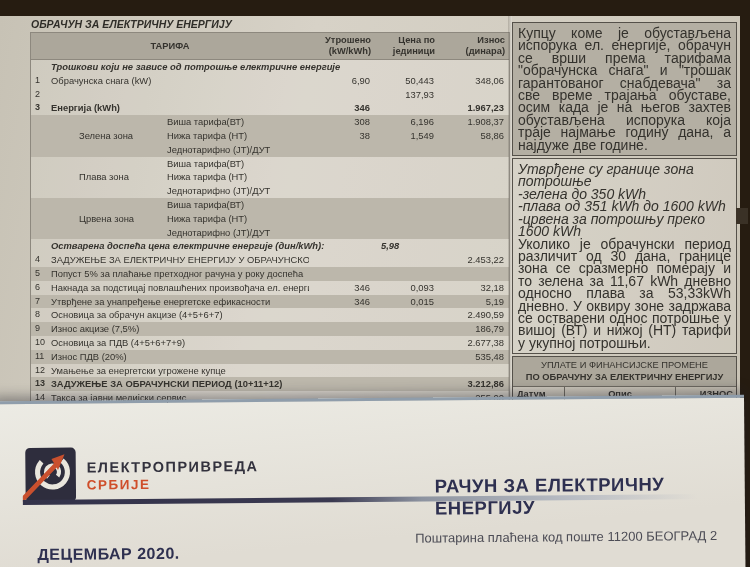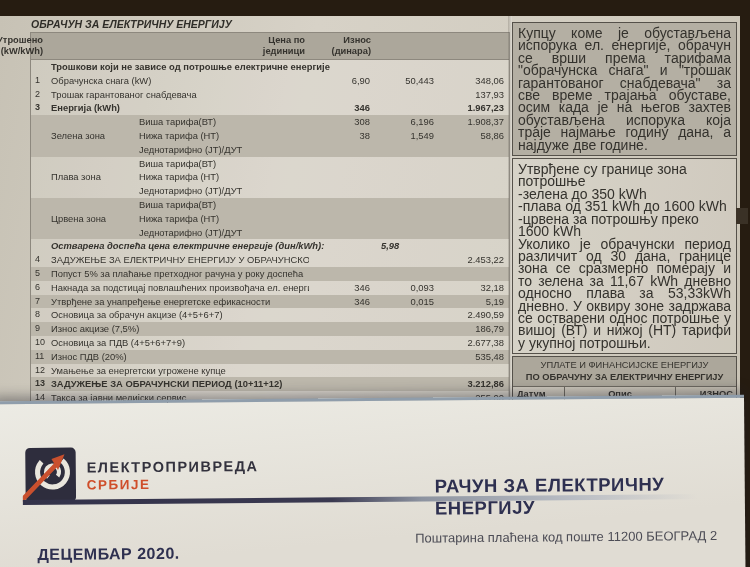--- a/index.html
+++ b/index.html
@@ -15,35 +15,35 @@
   .calc{position:absolute;top:16px;left:30px;width:478px;border:1px solid #8d887e;background:rgba(255,255,255,.12);}
   .calc-header{display:grid;grid-template-columns:16px 1fr 66px 64px 70px;background:#aca79b;
     border-bottom:1px solid #8d887e;height:26px;font-size:9.3px;font-weight:bold;align-items:center;}
   .hc{display:flex;flex-direction:column;align-items:flex-end;line-height:11px;padding-right:4px;}
   .hc.center{align-items:center;padding:0;}
   .calc-row{display:grid;grid-template-columns:16px 1fr 66px 64px 70px;height:13.8px;
     align-items:center;font-size:9.4px;line-height:13.8px;}
   .calc-row .num{text-align:left;padding-left:4px;font-size:9px;}
   .calc-row .lbl{padding-left:4px;white-space:nowrap;overflow:hidden;}
   .calc-row .val{text-align:right;padding-right:5px;}
-  .zone-name{display:inline-block;width:88px;}
+  .zone-name{display:inline-block;width:88px;margin-left:28px;}
   .shaded{background:#bcb7ab;}
   .bold{font-weight:bold;}
   .grand{background:#a7a195;font-weight:bold;}
-  .section .lbl{font-weight:bold;grid-column:2/6;}
+  .section .lbl{font-style:italic;font-weight:bold;grid-column:2/6;}
   .avg .lbl{font-style:italic;font-weight:bold;grid-column:2/4;}
   .avg .avg-val{font-weight:bold;font-style:italic;text-align:left;padding-left:6px;}
   .cutrow{height:9px;background:#beb9ad;border-top:1px solid #9a958a;}
   
   .panel{position:absolute;top:6px;left:512px;width:225px;}
   .p-box{border:1.5px solid #55514a;font-size:14px;line-height:12.4px;text-align:justify;
     padding:4px 5px;color:#34322d;}
   .p-box.grey{background:#b4afa3;}
   .p-box.zones{margin-top:2px;background:rgba(255,255,255,.10);}
-  .zone-line{text-align:left;}
+  .zone-line{text-align:left;font-style:italic;}
   .pay{margin-top:2px;border:1.5px solid #55514a;}
   .pay-title{background:#aca79b;text-align:center;font-size:9.3px;line-height:11.5px;
     padding:3px 2px;border-bottom:1px solid #6f6b62;}
   .pay-title .l2{font-weight:bold;}
   .pay-grid{display:grid;grid-template-columns:52px 1fr 60px;}
   .pay-grid>div{border-bottom:1px solid #6f6b62;border-right:1px solid #6f6b62;height:15px;
     font-size:9.3px;font-weight:bold;line-height:15px;}
   .pay-grid>div:nth-child(3n){border-right:none;}
   .ph-date{padding-left:4px;}
   .ph-desc{text-align:center;}
@@ -72,20 +72,23 @@
 </head>
 <body>
 
 <div class="photo">
 
   <div class="sheet-back">
     <div class="page-title">ОБРАЧУН ЗА ЕЛЕКТРИЧНУ ЕНЕРГИЈУ</div>
 
     <div class="calc">
       <div class="calc-header">
+        <div class="hc center" style="grid-column:1/3;">
+          <span>ТАРИФА</span>
+        </div>
         <div class="hc">
           <span>Утрошено</span>
           <span>(kW/kWh)</span>
         </div>
         <div class="hc">
           <span>Цена по</span>
           <span>јединици</span>
         </div>
         <div class="hc">
           <span>Износ</span>
@@ -99,21 +102,20 @@
           </div>
           <div class="calc-row">
             <span class="num">1</span>
             <span class="lbl">Обрачунска снага (kW)</span>
             <span class="val">6,90</span>
             <span class="val">50,443</span>
             <span class="val">348,06</span>
           </div>
           <div class="calc-row">
             <span class="num">2</span>
-            <span class="lbl">Трошак гарантованог снабдевача</span>
             <span class="val"></span>
             <span class="val"></span>
             <span class="val">137,93</span>
           </div>
           <div class="calc-row bold">
             <span class="num">3</span>
             <span class="lbl">Енергија (kWh)</span>
             <span class="val">346</span>
             <span class="val"></span>
             <span class="val">1.967,23</span>
@@ -283,21 +285,21 @@
       <div class="p-box zones">
         <div class="zone-line">Утврђене су границе зона потрошње</div>
         <div class="zone-line">-зелена до 350 kWh</div>
         <div class="zone-line">-плава од 351 kWh до 1600 kWh</div>
         <div class="zone-line">-црвена за потрошњу преко 1600 kWh</div>
         <div>Уколико је обрачунски период различит од 30 дана, границе зона се сразмерно померају и то зелена за 11,67 kWh дневно односно плава за 53,33kWh дневно. У оквиру зоне задржава се остварени однос потрошње у вишој (ВТ) и нижој (НТ) тарифи у укупној потрошњи.</div>
       </div>
 
       <div class="pay">
         <div class="pay-title">
-          <div>УПЛАТЕ И ФИНАНСИЈСКЕ ЕНЕРГИЈУ</div>
+          <div>УПЛАТЕ И ФИНАНСИЈСКЕ ПРОМЕНЕ</div>
           <div class="l2">ПО ОБРАЧУНУ ЗА ЕЛЕКТРИЧНУ ЕНЕРГИЈУ</div>
         </div>
         <div class="pay-grid">
           <div class="ph-date">Датум</div>
           <div class="ph-desc">Опис</div>
           <div class="ph-amt">ИЗНОС</div>
         </div>
         <div id="pay-empty">
             <div class="pay-row">
               <span class=""></span>

